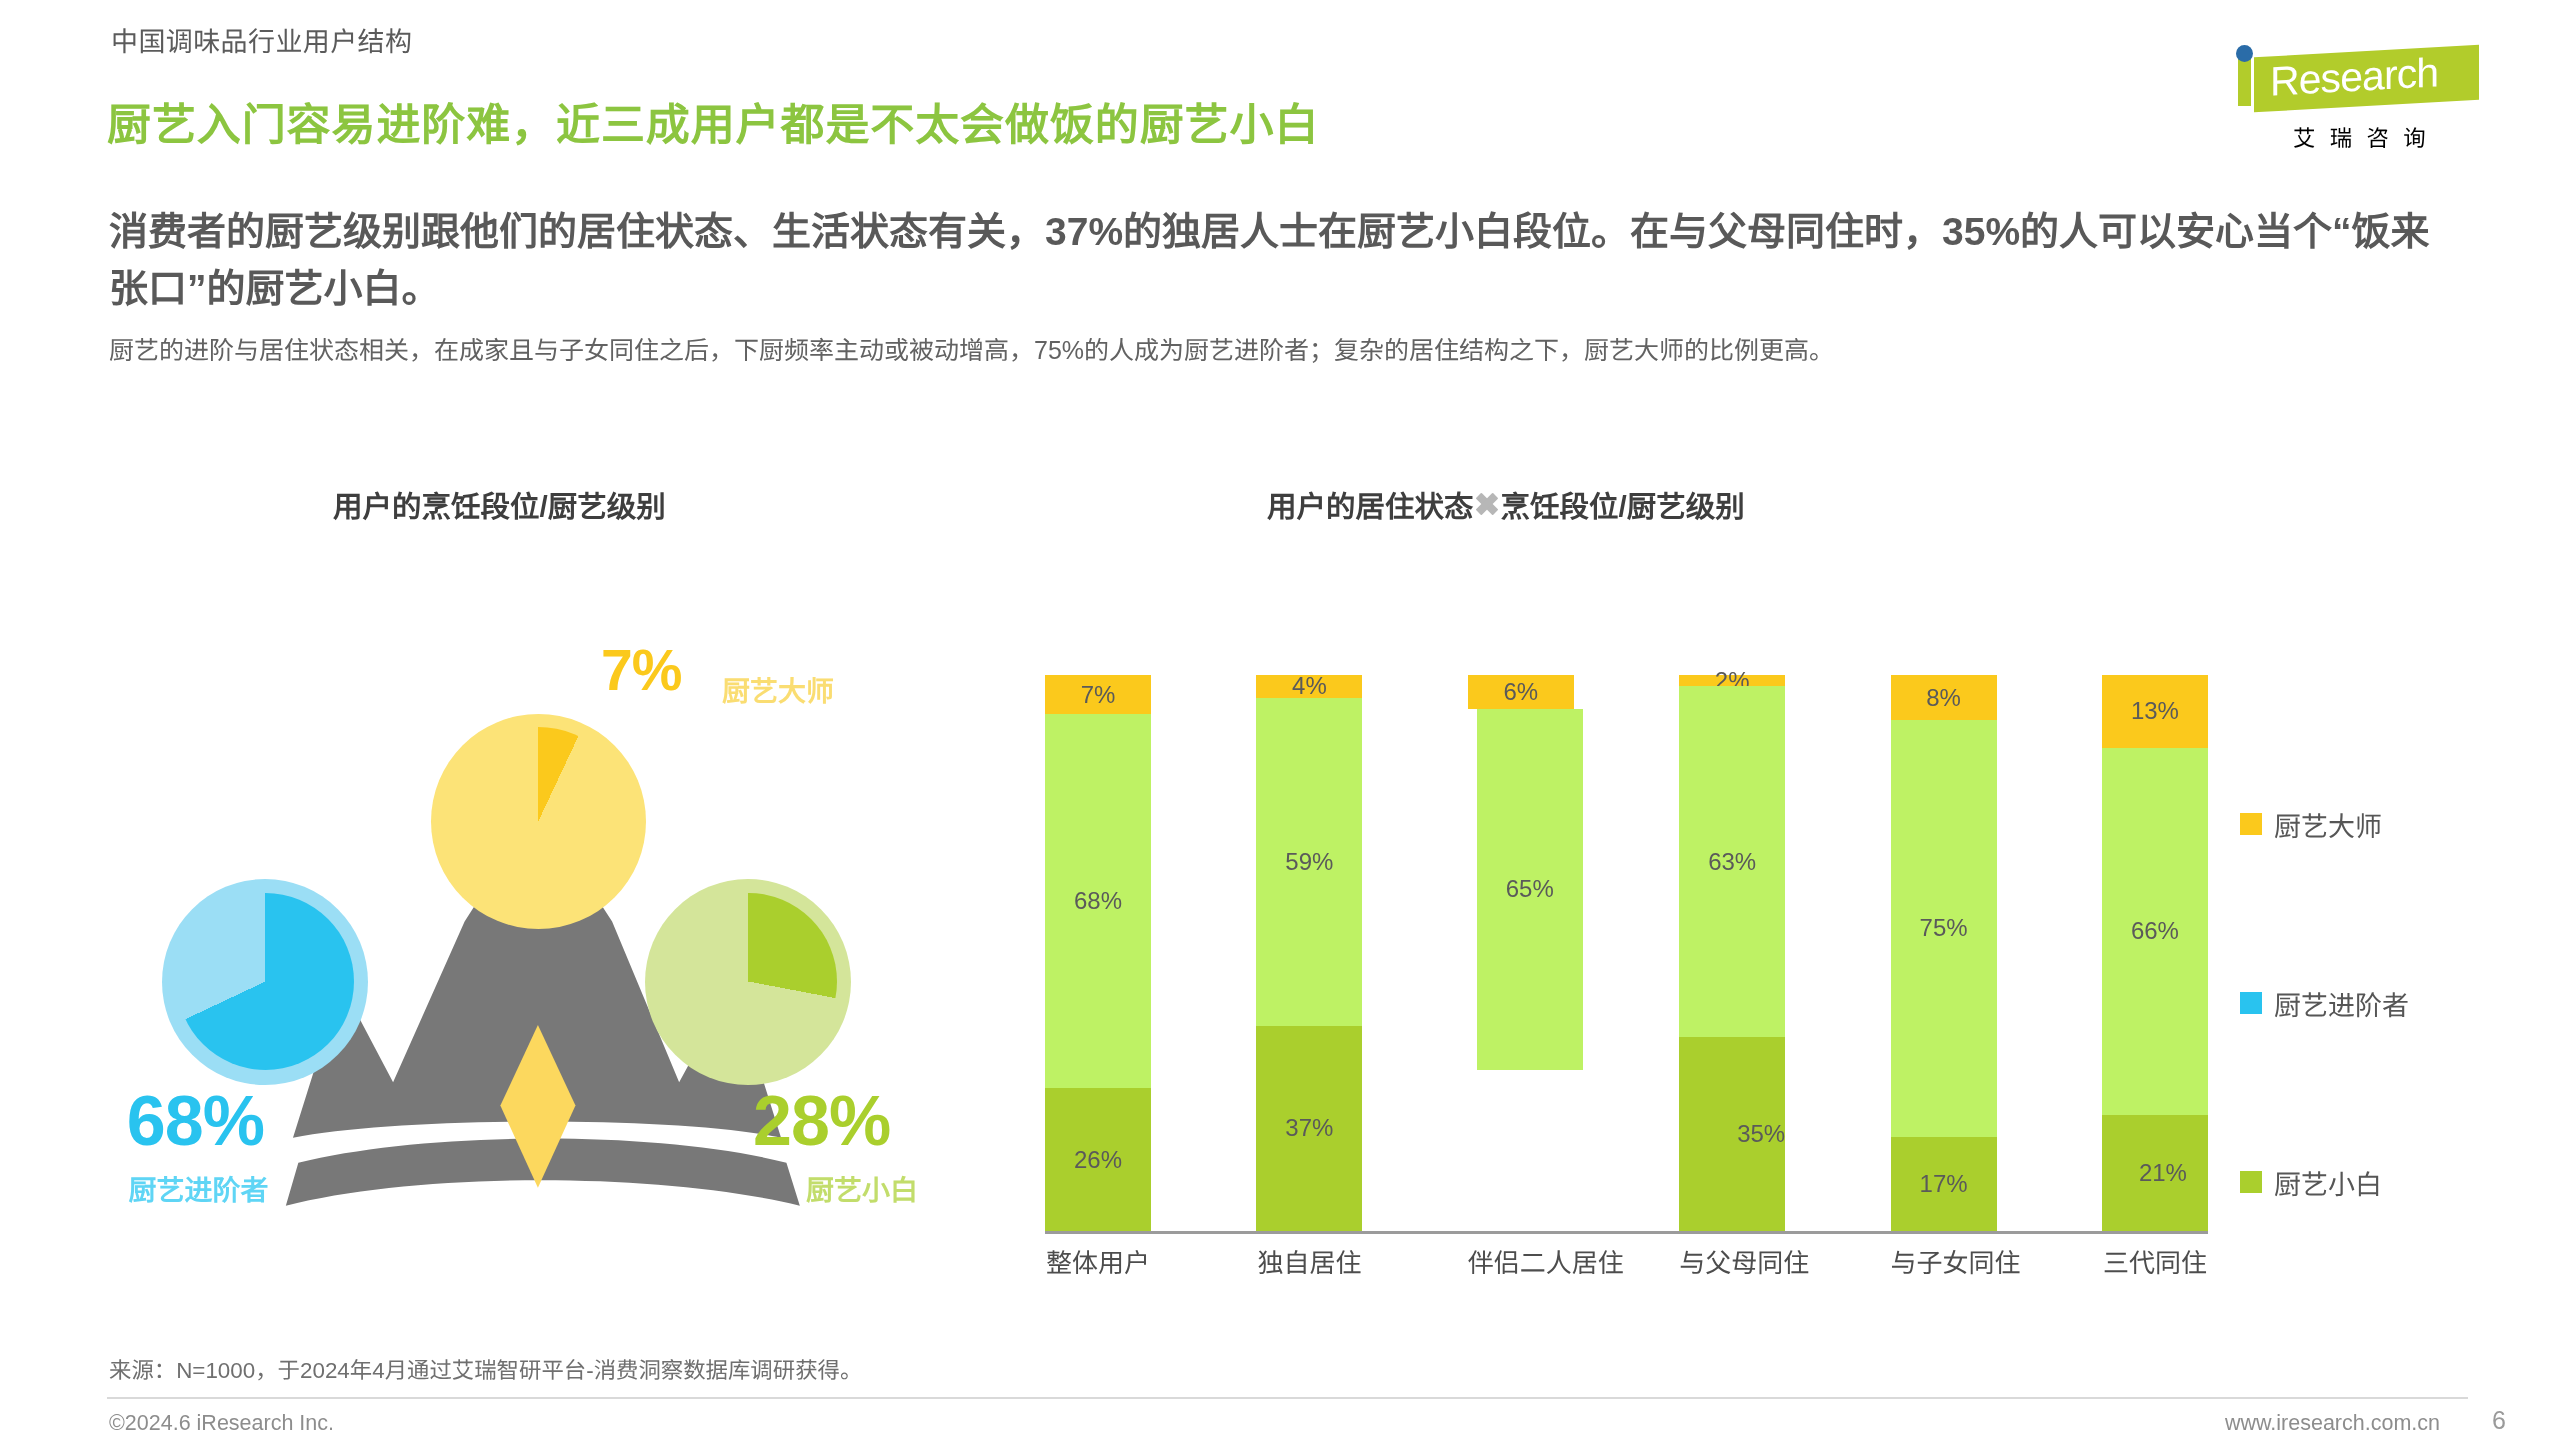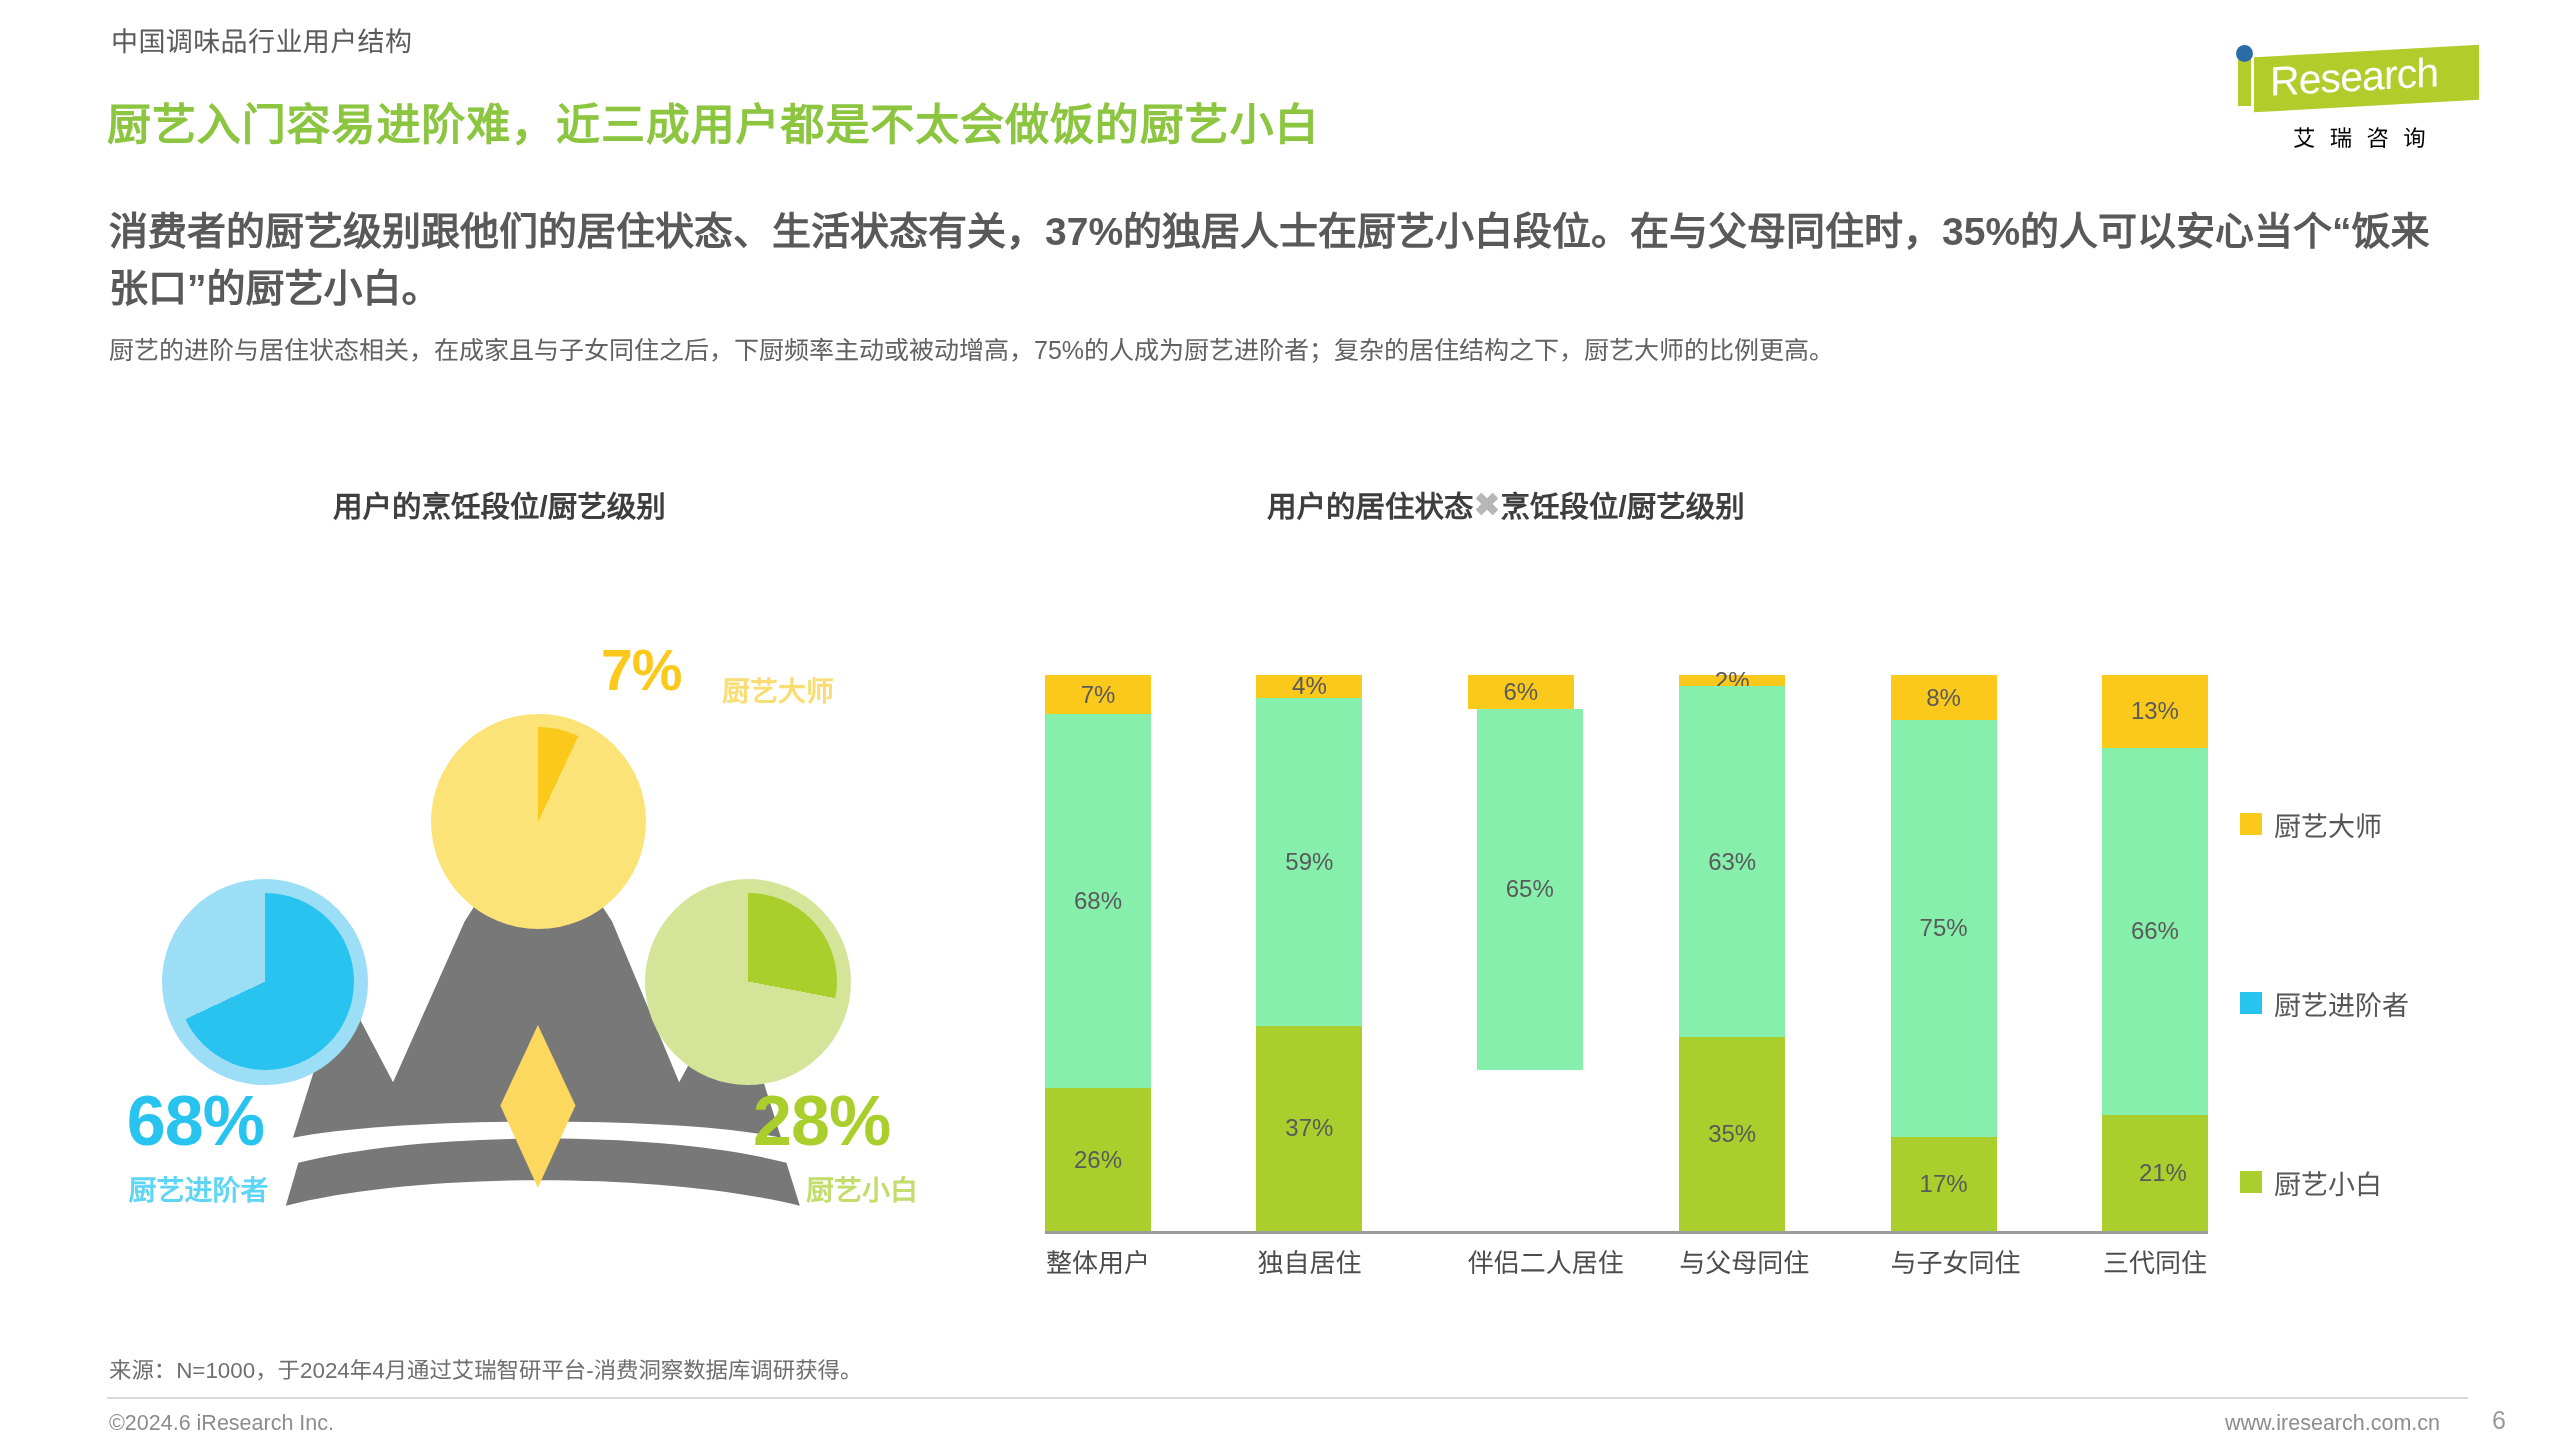--- a/index.html
+++ b/index.html
@@ -109,21 +109,21 @@
     position: absolute; left: 0; bottom: 0; width: 1163px; height: 2.7px; background: #9b9b9b;
   }
   .bars {
     position: absolute; left: 0; bottom: 2.7px; width: 1163px; height: 556px;
     display: flex; justify-content: space-between; align-items: flex-end;
   }
   .bar-col { width: 106px; height: 100%; display: flex; flex-direction: column; position: relative;}
   .seg { width: 100%; display:flex; align-items:center; justify-content:center;
          font-size: 24px; color: #5a5a5a; overflow: visible; position: relative; }
   .seg-master   { background: #fbc91c; }
-  .seg-advanced { background: #86efac; }
+  .seg-advanced { background: #bef264; }
   .seg-novice   { background: #aacf2d; }
   .seg-label { line-height: 1; white-space: nowrap; }
 
   .xlabels {
     position: absolute; left: 0; top: 580px; width: 1163px;
     display: flex; justify-content: space-between;
   }
   .xlabel { width: 106px; text-align: center; font-size: 26px; color: #4d4d4d; white-space: nowrap; }
 
   .legend { position: absolute; left: 2240px; top: 805px; width: 295px; }
@@ -232,21 +232,21 @@
             <span class="seg-label">65%</span>
           </div>
         </div>
         <div class="bar-col">
           <div class="seg seg-master" style="height: 2%;">
             <span class="seg-label">2%</span>
           </div>
           <div class="seg seg-advanced" style="height: 63%;">
             <span class="seg-label">63%</span>
           </div>
-          <div class="seg seg-novice" style="height: 35%;">
+          <div class="seg seg-novice" style="height: 35%; justify-content: flex-end;">
             <span class="seg-label">35%</span>
           </div>
         </div>
         <div class="bar-col">
           <div class="seg seg-master" style="height: 8%;">
             <span class="seg-label">8%</span>
           </div>
           <div class="seg seg-advanced" style="height: 75%;">
             <span class="seg-label">75%</span>
           </div>

